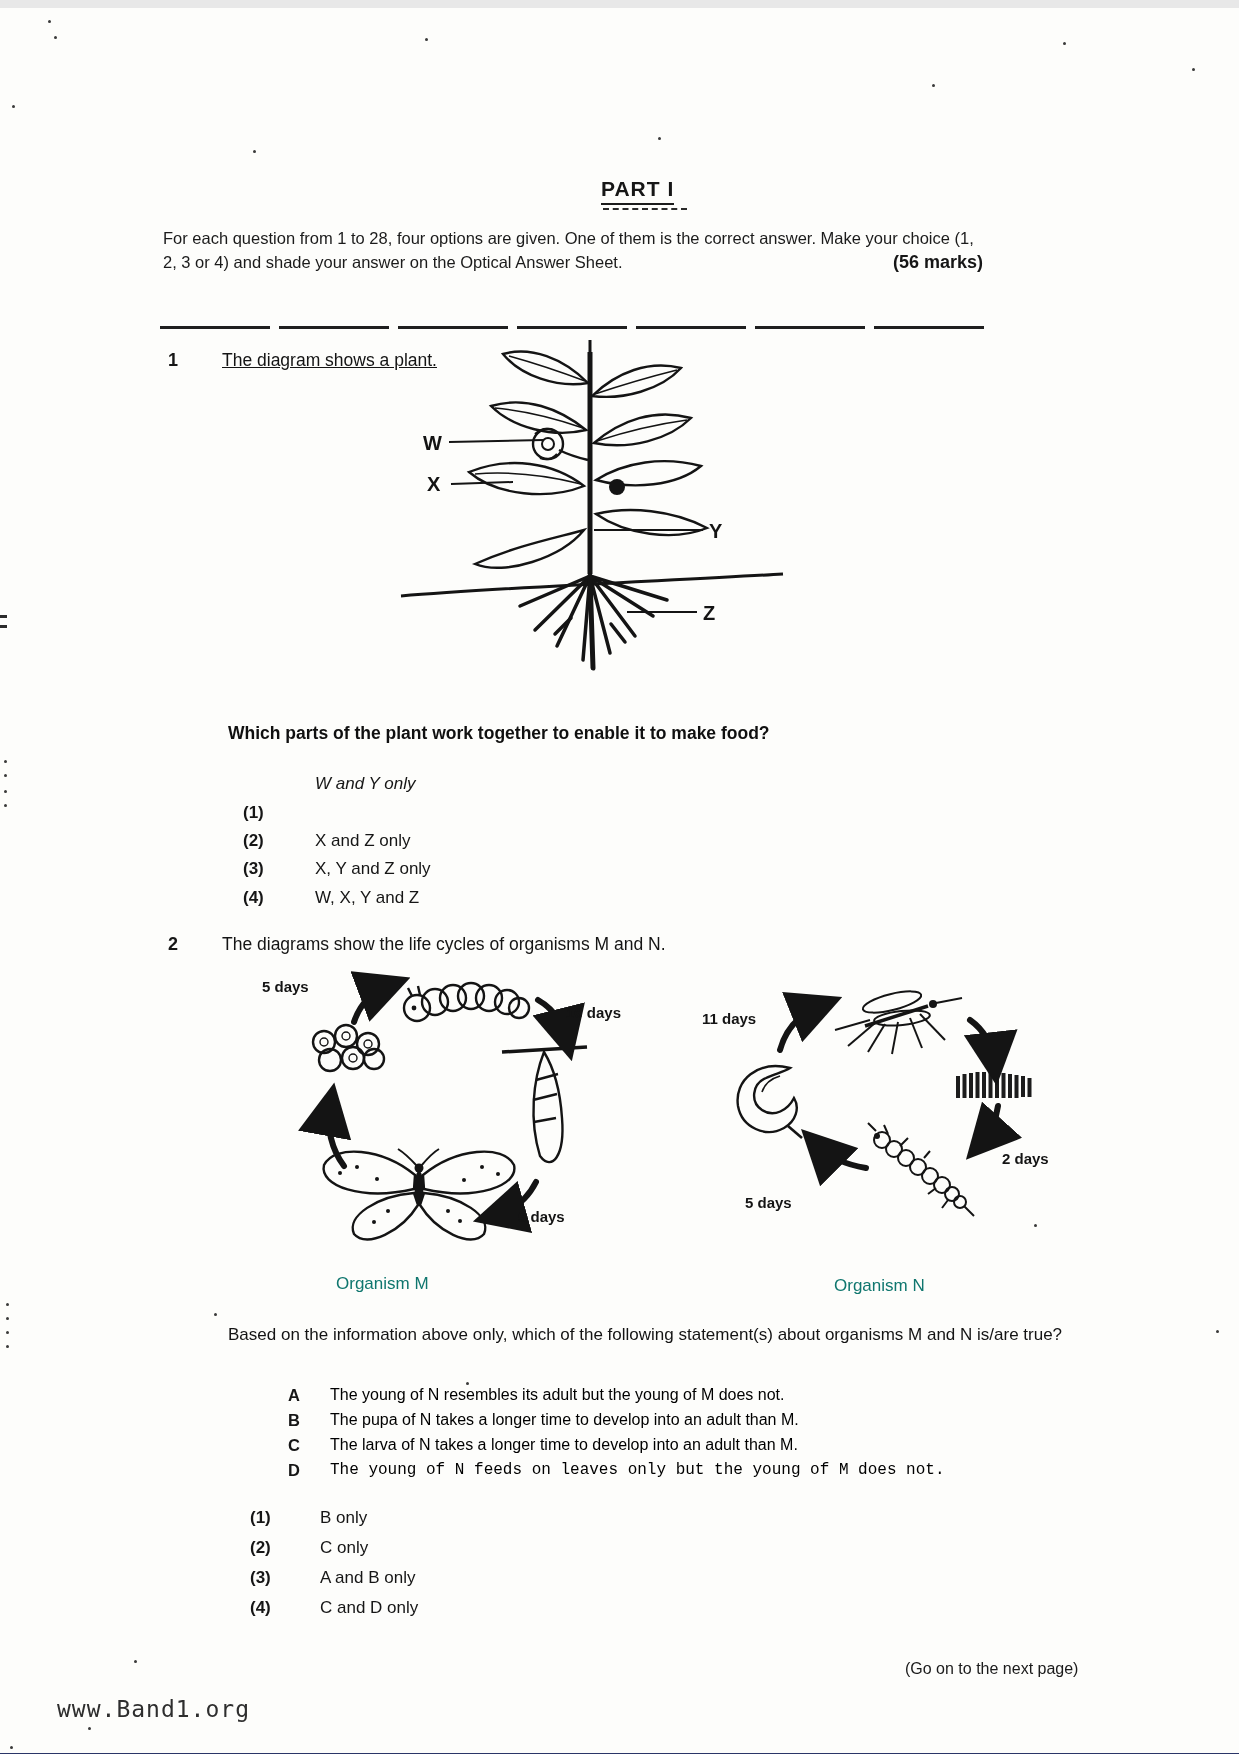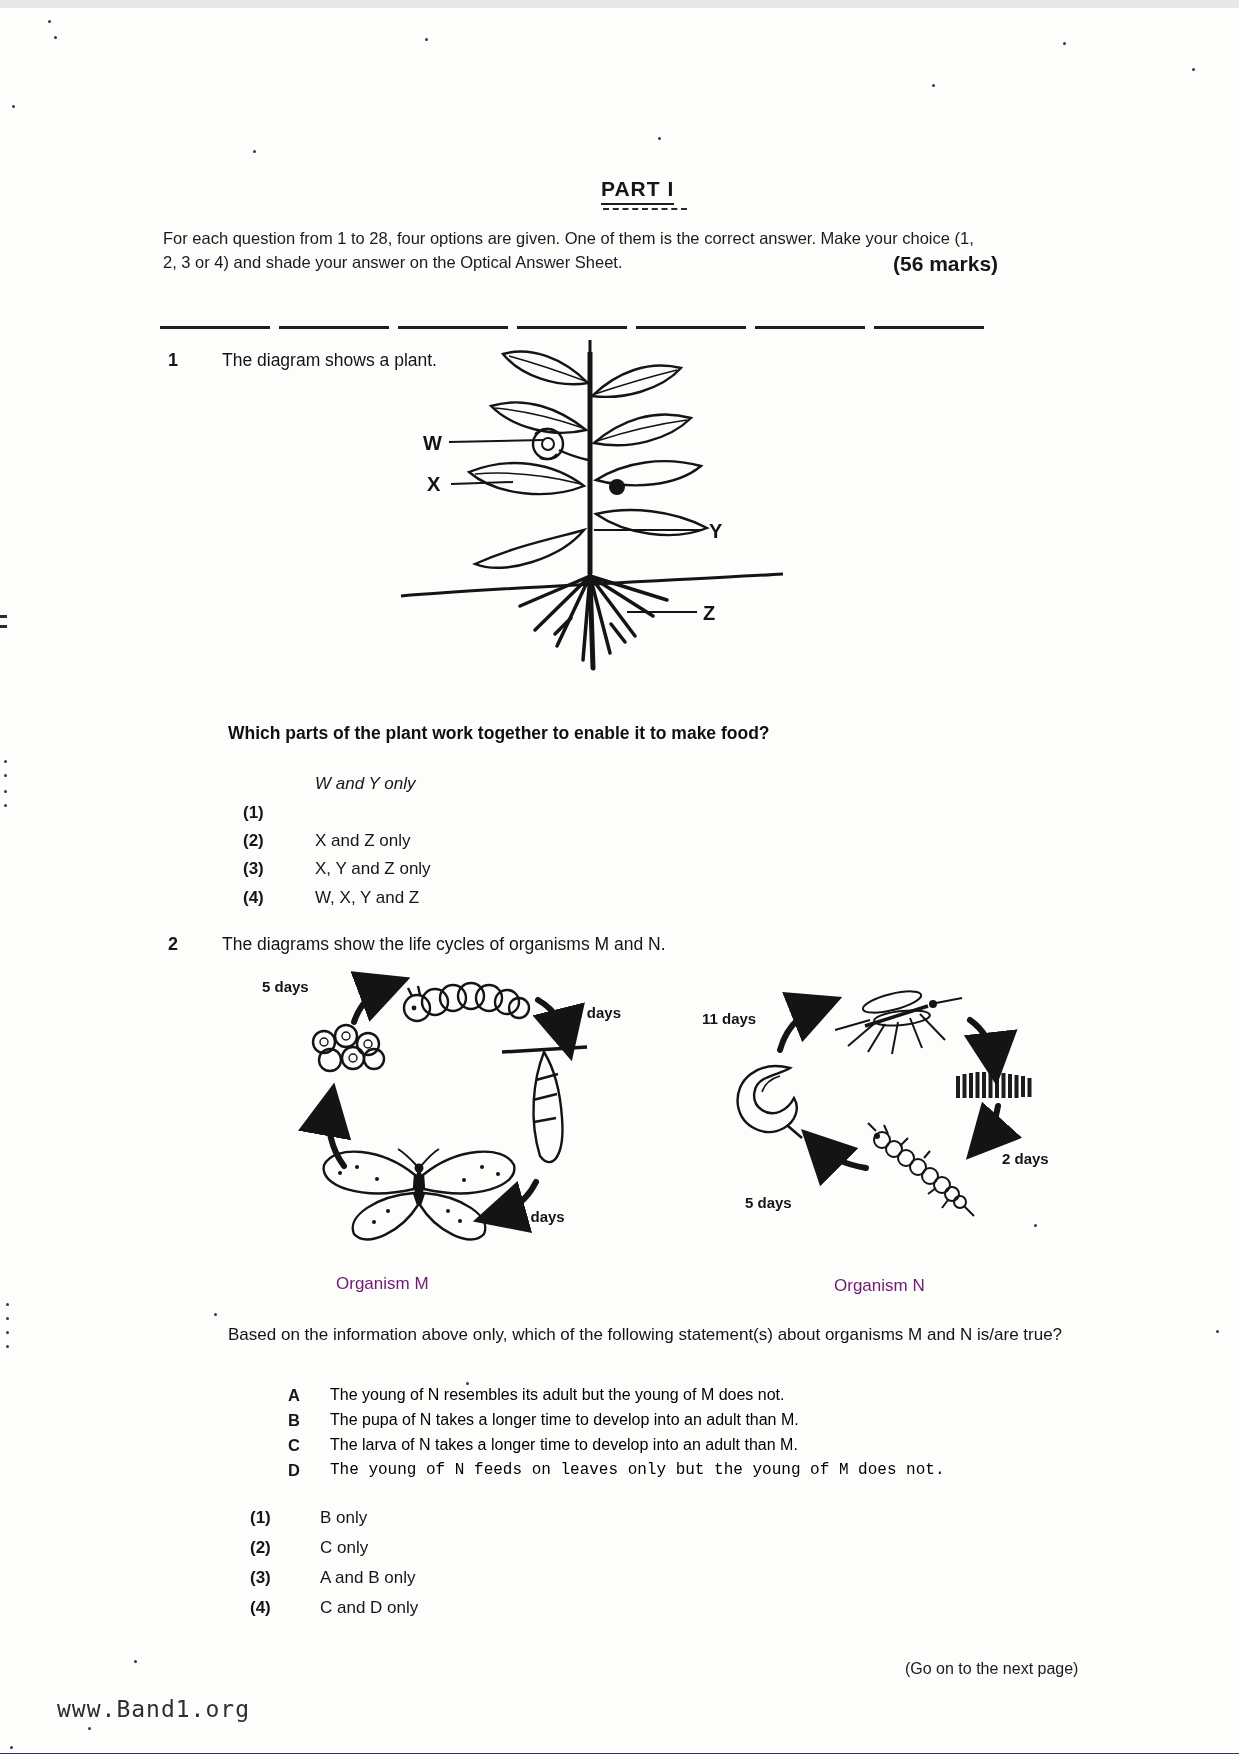--- a/index.html
+++ b/index.html
@@ -6,31 +6,31 @@
   .page{
     position:relative;width:1239px;height:1754px;margin:8px auto;
     background:#fdfdfb;color:#161616;overflow:hidden;
     font-family:"Liberation Sans",sans-serif;
   }
   .abs{position:absolute;}
   .part-title{font-size:21px;font-weight:bold;letter-spacing:1px;
     border-bottom:2.5px solid #1b1b1b;padding-bottom:2px;}
   .title-underline2{border-top:2px dashed #2a2a2a;}
   .intro{font-size:16.5px;line-height:24px;color:#1b1b1b;}
-  .marks{font-size:21px;font-weight:bold;}
+  .marks{font-size:18px;font-weight:bold;}
   .divider{height:2.5px;background:repeating-linear-gradient(90deg,#1f1f1f 0 110px,rgba(0,0,0,0) 110px 119px);}
   .qnum{font-size:18px;font-weight:bold;}
   .qstem{font-size:17.5px;color:#141414;}
   .qtext{font-size:17.5px;font-weight:bold;line-height:26px;color:#101010;}
   .qtext2{font-size:17px;line-height:25px;color:#141414;}
   .optnum{font-size:17px;font-weight:bold;}
   .opttext{font-size:17px;}
   .stmt-letter{font-size:16.5px;font-weight:bold;}
   .stmt-text{font-size:16px;color:#000000;}
-  .caption{font-size:17px;color:#701a75;}
+  .caption{font-size:17px;color:#0f766e;}
   .footer-note{font-size:16px;color:#1a1a1a;}
   .watermark{font-family:"DejaVu Sans Mono","Liberation Mono",monospace;
     font-size:23px;color:#2e2e2e;letter-spacing:1px;}
   .bottom-bar{position:absolute;left:0;bottom:0;width:100%;height:9px;background:#2a3568;}
   .speck{position:absolute;width:3px;height:3px;border-radius:50%;background:#3a3a3a;}
   .dash-mark{position:absolute;height:3px;background:#2c2c2c;}
   svg{position:absolute;overflow:visible;}
   svg text{font-family:"Liberation Sans",sans-serif;font-weight:bold;fill:#141414;}
   .ln{stroke:#141414;fill:none;}
 </style>
@@ -40,21 +40,21 @@
 <div class="page">
 
   <div class="abs part-title" style="left:601px;top:169px;">PART I</div>
   <div class="abs title-underline2" style="left:603px;top:200px;width:84px;"></div>
 
   <div class="abs intro" style="left:163px;top:218px;width:826px;">For each question from 1 to 28, four options are given. One of them is the correct answer. Make your choice (1, 2, 3 or 4) and shade your answer on the Optical Answer Sheet.</div>
   <div class="abs marks" style="left:893px;top:244px;">(56 marks)</div>
   <div class="abs divider" style="left:160px;top:318px;width:826px;"></div>
 
   <div class="abs qnum" style="left:168px;top:342px;">1</div>
-  <div class="abs qstem" style="left:222px;top:342px;">The diagram shows a plant.</div>
+  <div class="abs qstem" style="left:222px;top:342px;text-decoration:underline;">The diagram shows a plant.</div>
 
   <svg style="left:385px;top:330px;" width="400" height="335" viewBox="0 0 400 335">
 
     <path class="ln" d="M205 14 L205 236" stroke-width="5"></path>
     <path class="ln" d="M205 14 L205 2" stroke-width="3"></path>
 
     <path class="ln" d="M203 45 C178 20 146 8 118 16 C136 38 172 50 203 45 Z" stroke-width="2.4"></path>
     <path class="ln" d="M200 43 Q160 28 124 18" stroke-width="1.5"></path>
     <path class="ln" d="M207 58 C232 34 264 22 296 30 C276 52 238 62 207 58 Z" stroke-width="2.4"></path>
     <path class="ln" d="M210 56 Q252 42 292 32" stroke-width="1.5"></path>

